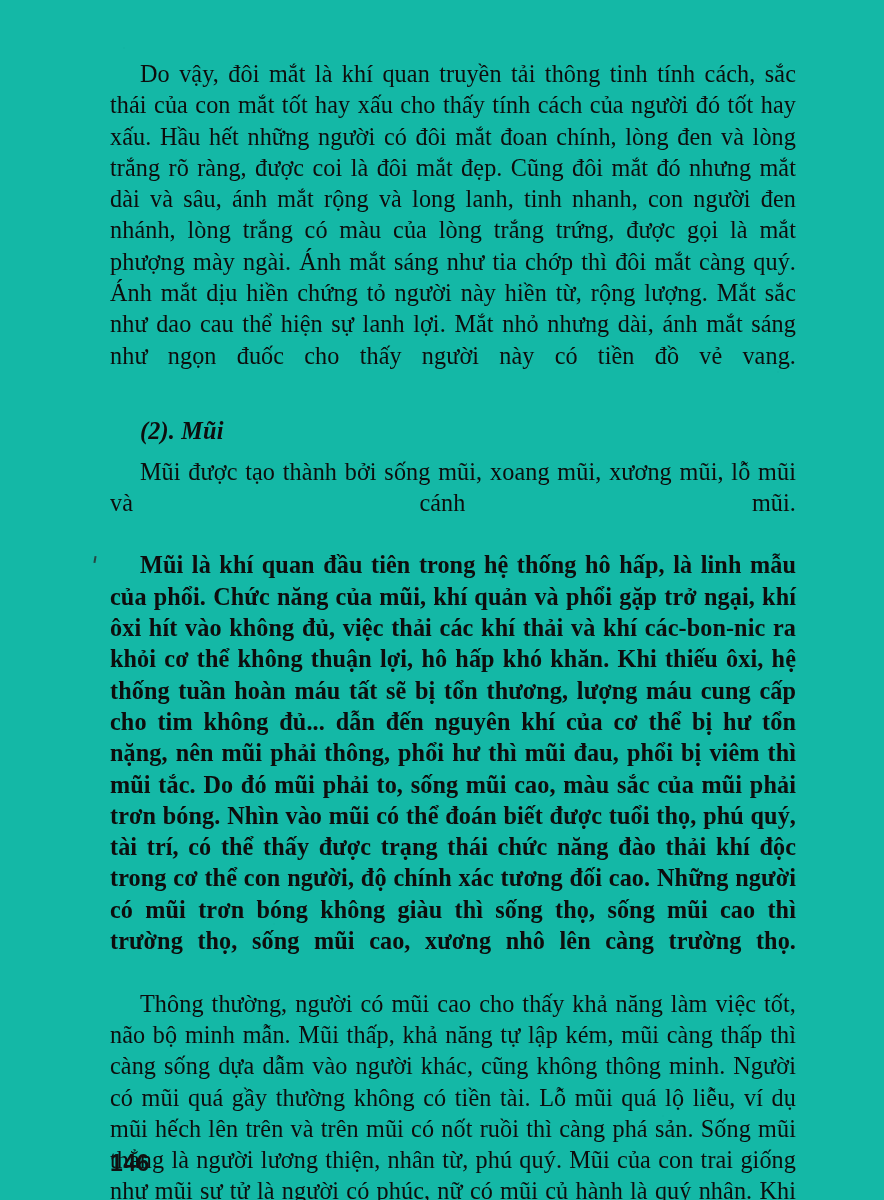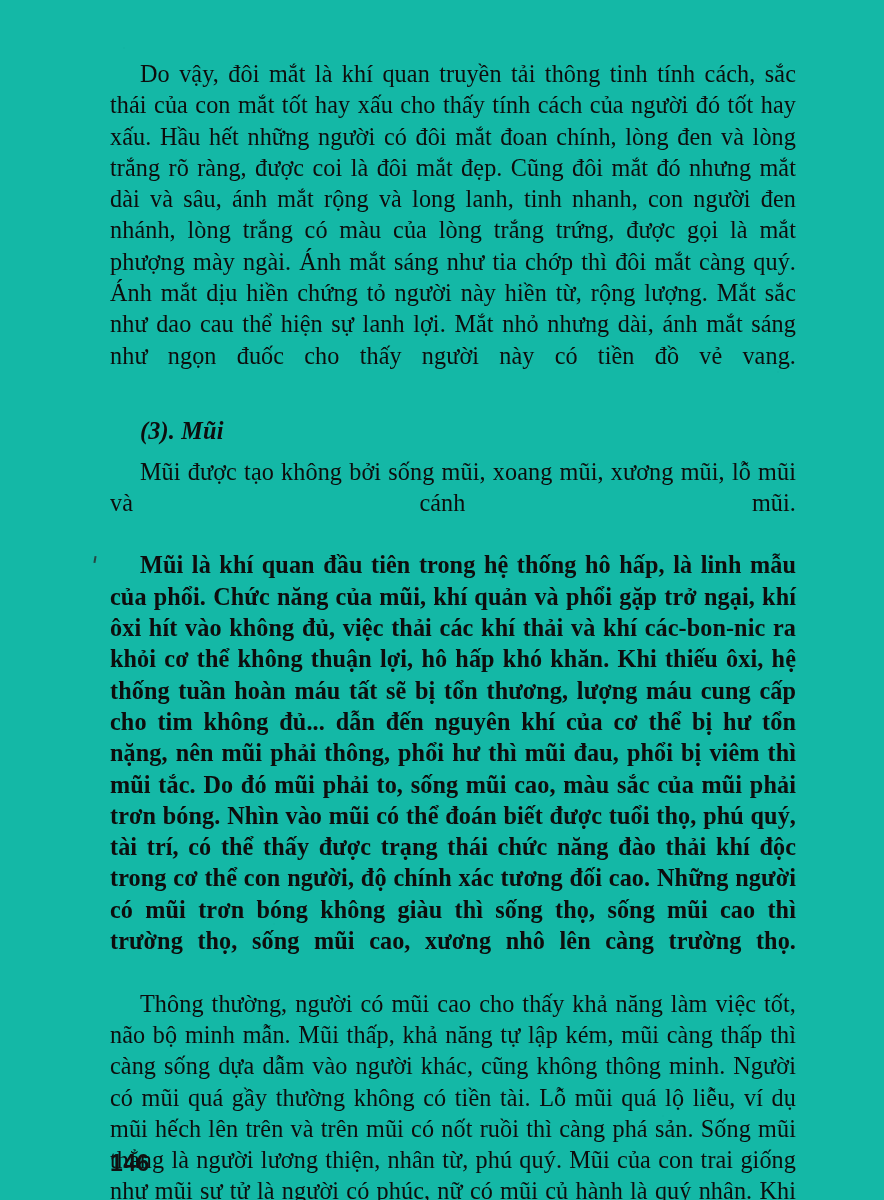--- a/index.html
+++ b/index.html
@@ -101,23 +101,23 @@
 </style>
 </head>
 <body>
 
 <div class="page">
 
   <div class="text-block">
 
     <p class="body-par">Do vậy, đôi mắt là khí quan truyền tải thông tinh tính cách, sắc thái của con mắt tốt hay xấu cho thấy tính cách của người đó tốt hay xấu. Hầu hết những người có đôi mắt đoan chính, lòng đen và lòng trắng rõ ràng, được coi là đôi mắt đẹp. Cũng đôi mắt đó nhưng mắt dài và sâu, ánh mắt rộng và long lanh, tinh nhanh, con người đen nhánh, lòng trắng có màu của lòng trắng trứng, được gọi là mắt phượng mày ngài. Ánh mắt sáng như tia chớp thì đôi mắt càng quý. Ánh mắt dịu hiền chứng tỏ người này hiền từ, rộng lượng. Mắt sắc như dao cau thể hiện sự lanh lợi. Mắt nhỏ nhưng dài, ánh mắt sáng như ngọn đuốc cho thấy người này có tiền đồ vẻ vang.</p>
 
-    <h2 class="section-heading">(3). Mũi</h2>
+    <h2 class="section-heading">(2). Mũi</h2>
 
-    <p class="body-par">Mũi được tạo không bởi sống mũi, xoang mũi, xương mũi, lỗ mũi và cánh mũi.</p>
+    <p class="body-par">Mũi được tạo thành bởi sống mũi, xoang mũi, xương mũi, lỗ mũi và cánh mũi.</p>
 
     <div class="par-with-fleck">
       <span class="margin-fleck"></span>
       <p class="body-par">Mũi là khí quan đầu tiên trong hệ thống hô hấp, là linh mẫu của phổi. Chức năng của mũi, khí quản và phổi gặp trở ngại, khí ôxi hít vào không đủ, việc thải các khí thải và khí các-bon-nic ra khỏi cơ thể không thuận lợi, hô hấp khó khăn. Khi thiếu ôxi, hệ thống tuần hoàn máu tất sẽ bị tổn thương, lượng máu cung cấp cho tim không đủ... dẫn đến nguyên khí của cơ thể bị hư tổn nặng, nên mũi phải thông, phổi hư thì mũi đau, phổi bị viêm thì mũi tắc. Do đó mũi phải to, sống mũi cao, màu sắc của mũi phải trơn bóng. Nhìn vào mũi có thể đoán biết được tuổi thọ, phú quý, tài trí, có thể thấy được trạng thái chức năng đào thải khí độc trong cơ thể con người, độ chính xác tương đối cao. Những người có mũi trơn bóng không giàu thì sống thọ, sống mũi cao thì trường thọ, sống mũi cao, xương nhô lên càng trường thọ.</p>
     </div>
 
     <p class="body-par">Thông thường, người có mũi cao cho thấy khả năng làm việc tốt, não bộ minh mẫn. Mũi thấp, khả năng tự lập kém, mũi càng thấp thì càng sống dựa dẫm vào người khác, cũng không thông minh. Người có mũi quá gầy thường không có tiền tài. Lỗ mũi quá lộ liễu, ví dụ mũi hếch lên trên và trên mũi có nốt ruồi thì càng phá sản. Sống mũi thẳng là người lương thiện, nhân từ, phú quý. Mũi của con trai giống như mũi sư tử là người có phúc, nữ có mũi củ hành là quý nhân. Khi nhìn thẳng vào mặt không thấy lỗ mũi chứng tỏ người này luôn muốn vơ vét của cải. Đầu mũi phồng to là người không hại người khác, đầu mũi nhỏ và nhọn là người gian trá.</p>
 
   </div>
 

